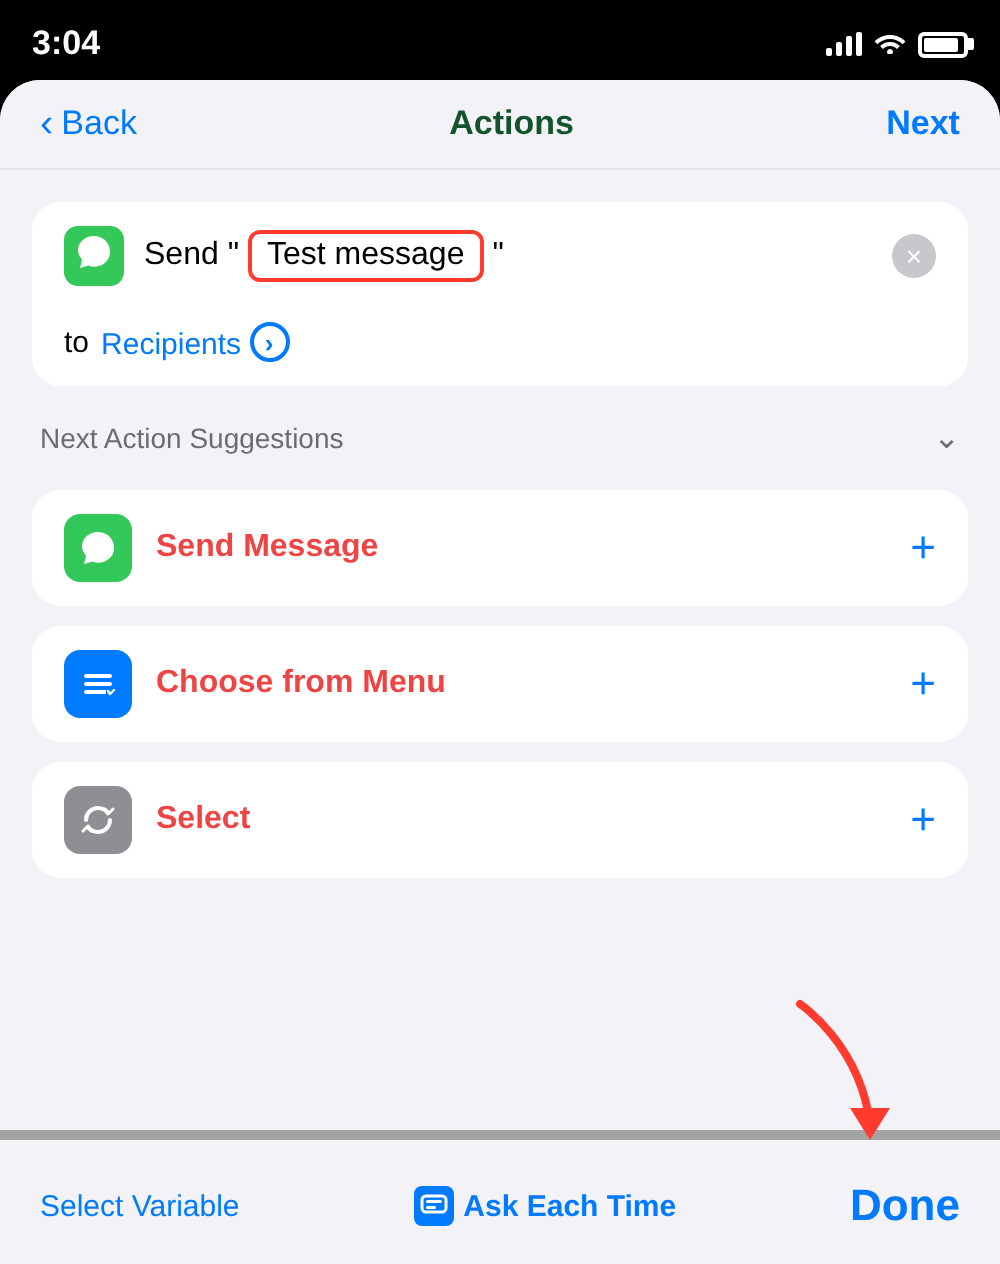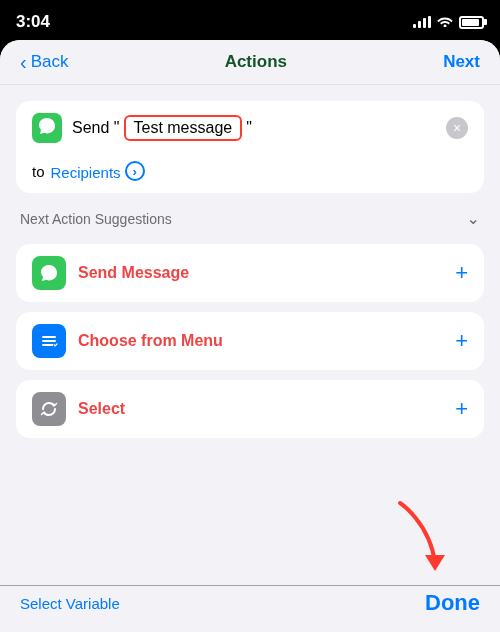--- a/index.html
+++ b/index.html
@@ -288,22 +288,22 @@
       color: #007AFF;
       font-size: 22px;
       font-weight: 300;
       cursor: pointer;
       line-height: 1;
     }
 
     
     .bottom-bar {
       background: #f2f2f7;
-      border-top: 1px solid #a3a3a3;
-      padding: 4px 20px 16px;
+      border-top: 5px solid #a3a3a3;
+      padding: 20px 20px 16px;
       display: flex;
       align-items: center;
       justify-content: space-between;
     }
     .bottom-select-var {
       color: #007AFF;
       font-size: 15px;
       font-weight: 500;
       cursor: pointer;
     }
@@ -443,20 +443,30 @@
         </div>
         <span class="suggestion-label">Select</span>
         <span class="suggestion-add-btn">+</span>
       </div>
 
     </div>
   </div>
 
   <div class="bottom-bar">
     <span class="bottom-select-var">Select Variable</span>
+    <div class="bottom-ask-each">
+      <div class="ask-icon">
+        <svg width="14" height="12" viewBox="0 0 14 12" fill="none">
+          <rect x="1" y="1" width="12" height="8" rx="2" stroke="white" stroke-width="1.5" fill="none"></rect>
+          <rect x="3" y="3" width="8" height="1.5" rx="0.75" fill="white"></rect>
+          <rect x="3" y="6" width="5" height="1.5" rx="0.75" fill="white"></rect>
+        </svg>
+      </div>
+      <span>Ask Each Time</span>
+    </div>
     <span class="bottom-done">Done</span>
   </div>
 
 </div>
 
 <div style="position:fixed; bottom: 45px; right: 50px; pointer-events:none; z-index:999;">
   <svg width="70" height="90" viewBox="0 0 70 90" fill="none">
     <path d="M20 10 C20 10, 50 30, 55 70" stroke="#FF3B30" stroke-width="4" fill="none" stroke-linecap="round"></path>
     <path d="M45 62 L55 78 L65 62" fill="#FF3B30"></path>
   </svg>

